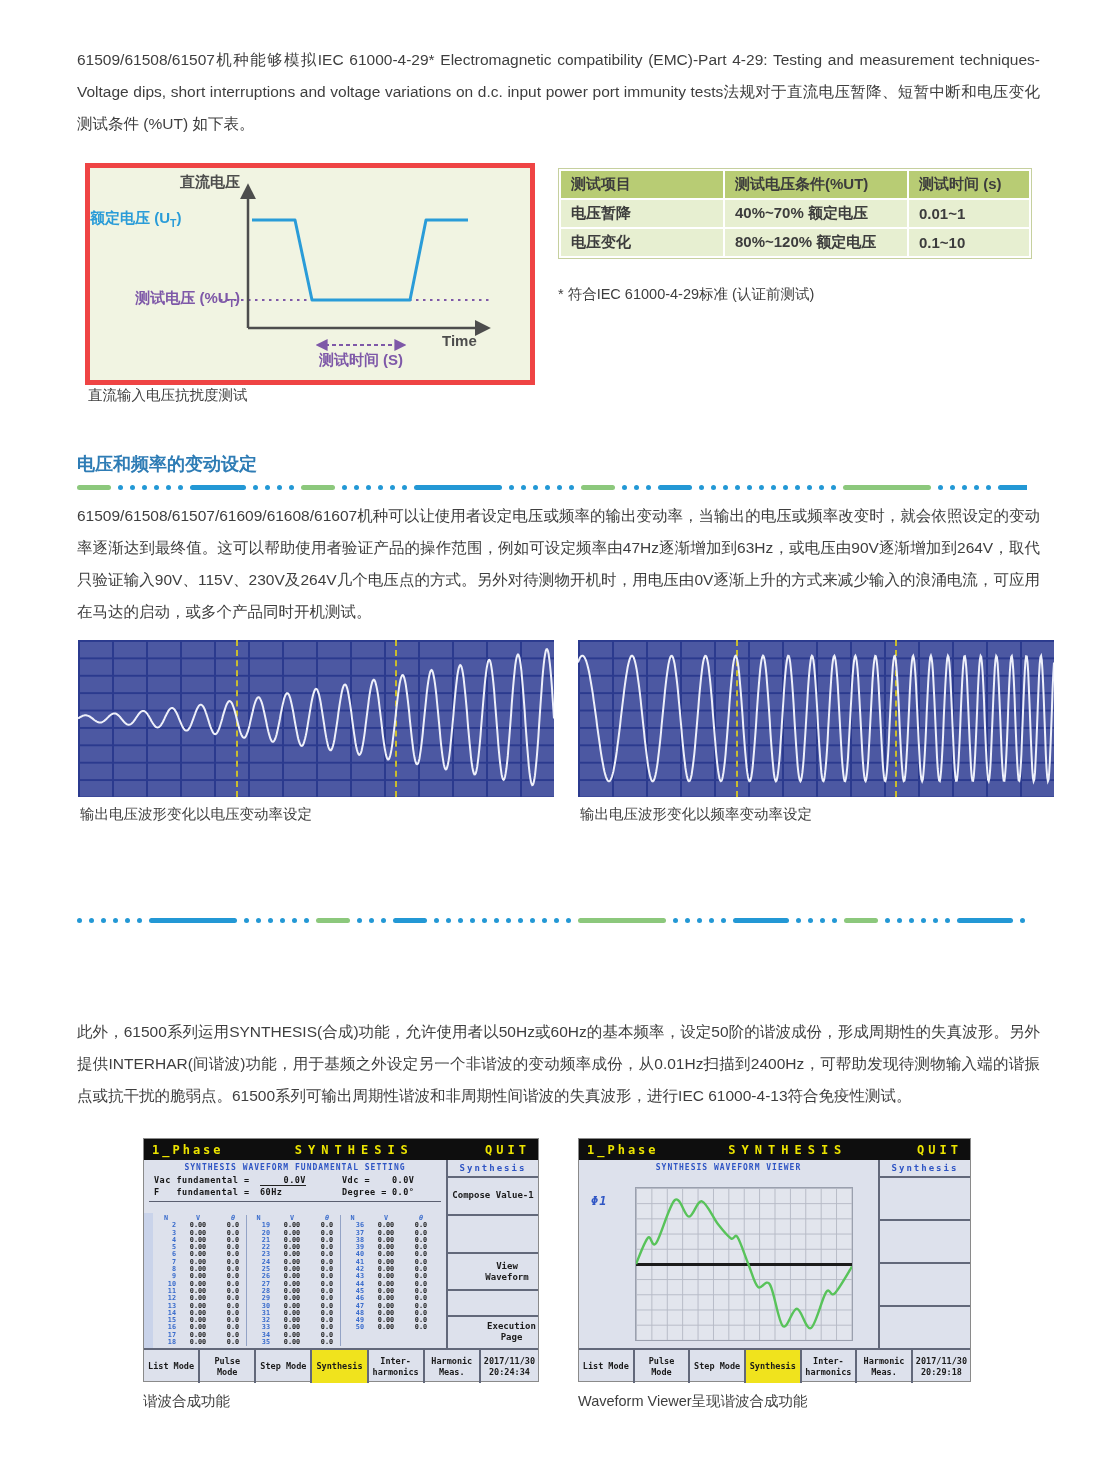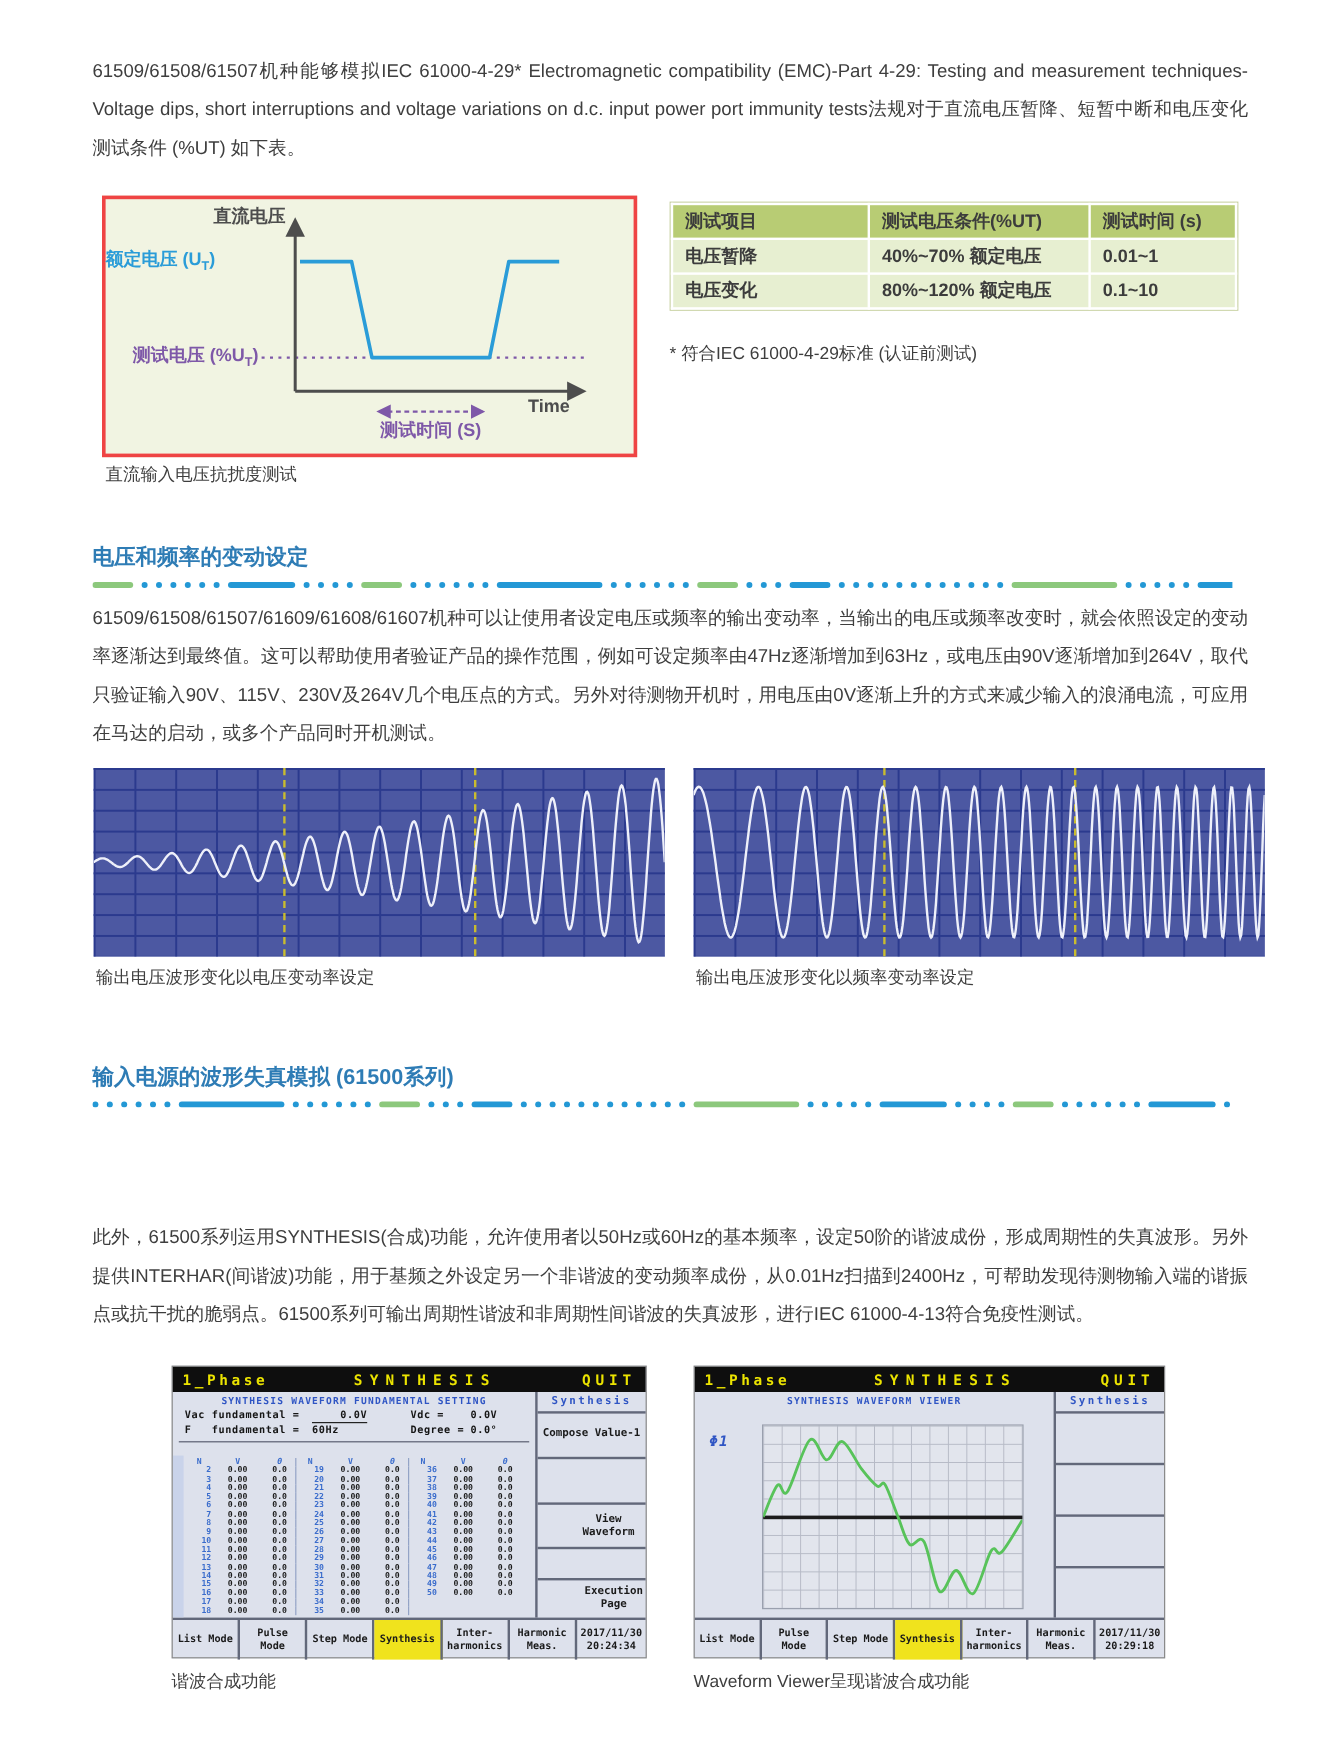--- a/index.html
+++ b/index.html
@@ -7,21 +7,21 @@
         font-family:"Liberation Sans",sans-serif;color:#3e3e3e;overflow:hidden;}
   .para{position:absolute;text-align:justify;font-size:15.5px;line-height:32px;color:#3e3e3e;}
   .sec-title{position:absolute;font-size:18px;font-weight:600;color:#2e7cb5;}
   .divider{position:absolute;height:6px;display:flex;align-items:center;gap:7px;overflow:hidden;}
   .divider .dash{height:5px;border-radius:3px;flex:0 0 auto;}
   .divider .dot{width:5px;height:5px;border-radius:50%;flex:0 0 auto;}
   .caption{position:absolute;font-size:14.5px;color:#3e3e3e;}
 
   
   .diagram{position:absolute;left:85px;top:163px;width:440px;height:212px;
-           background:#f1f4e2;border:3px solid #ef4444;}
+           background:#f1f4e2;border:5px solid #ef4444;}
   .diagram .lbl{position:absolute;font-size:15px;font-weight:bold;}
   .diagram .gray{color:#4d4d4d;}
   .diagram .blue{color:#2a9cd8;}
   .diagram .purple{color:#7e58a8;}
   .diagram sub{font-size:70%;}
 
   
   .spec-wrap{position:absolute;left:558px;top:168px;border:1px solid #c6d09e;}
   .spec-table{border-collapse:collapse;}
   .spec-table td,.spec-table th{border:2px solid #fff;font-size:15px;font-weight:600;
@@ -98,21 +98,21 @@
       </defs>
       <line x1="130" y1="132" x2="400" y2="132" stroke="#7e58a8" stroke-width="2" stroke-dasharray="2.5 4.5"></line>
       <path d="M162 52 H205 L222 132 H320 L336 52 H378" fill="none" stroke="#2a9cd8" stroke-width="3" stroke-linejoin="round"></path>
       <line x1="158" y1="160" x2="158" y2="20" stroke="#4d4d4d" stroke-width="2.5" marker-end="url(#arrG)"></line>
       <line x1="158" y1="160" x2="396" y2="160" stroke="#4d4d4d" stroke-width="2.5" marker-end="url(#arrG)"></line>
       <line x1="228" y1="177" x2="314" y2="177" stroke="#7e58a8" stroke-width="2" stroke-dasharray="4 3" marker-start="url(#arrP)" marker-end="url(#arrP)"></line>
     </svg>
     <div class="lbl gray" style="left:60px;top:5px;width:90px;text-align:right;">直流电压</div>
     <div class="lbl gray" style="left:352px;top:164px;">Time</div>
     <div class="lbl blue" style="left:0;top:41px;width:150px;text-align:left;"><span>额定电压 (U</span><sub>T</sub><span>)</span></div>
-    <div class="lbl purple" style="left:0;top:121px;width:150px;text-align:center;"><span>测试电压 (%U</span><sub>T</sub><span>)</span></div>
+    <div class="lbl purple" style="left:0;top:121px;width:150px;text-align:right;"><span>测试电压 (%U</span><sub>T</sub><span>)</span></div>
     <div class="lbl purple" style="left:196px;top:183px;width:150px;text-align:center;">测试时间 (S)</div>
   </div>
   <div class="caption" style="left:88px;top:386px;">直流输入电压抗扰度测试</div>
 
   <div class="spec-wrap">
     <table class="spec-table">
       <thead>
           <tr>
         <th style="width:142px;">测试项目</th>
         <th style="width:162px;">测试电压条件(%UT)</th>
@@ -200,21 +200,20 @@
   <div class="scope" style="left:578px;top:640px;">
     <div class="vline" style="left:158px;"></div>
     <div class="vline" style="left:317px;"></div>
     <svg id="scope-freq" width="476" height="157">
         <polyline points="0.0,22.5 0.7,20.6 1.4,19.0 2.0,17.7 2.7,16.7 3.4,16.1 4.1,15.7 4.8,15.8 5.4,16.1 6.1,16.8 6.8,17.9 7.5,19.3 8.2,21.0 8.8,23.1 9.5,25.5 10.2,28.3 10.9,31.3 11.6,34.7 12.2,38.3 12.9,42.2 13.6,46.3 14.3,50.6 15.0,55.1 15.6,59.8 16.3,64.7 17.0,69.6 17.7,74.6 18.4,79.7 19.0,84.8 19.7,89.8 20.4,94.8 21.1,99.7 21.8,104.5 22.4,109.1 23.1,113.6 23.8,117.8 24.5,121.7 25.2,125.4 25.8,128.8 26.5,131.8 27.2,134.4 27.9,136.6 28.6,138.5 29.2,139.8 29.9,140.8 30.6,141.2 31.3,141.2 32.0,140.8 32.6,139.8 33.3,138.4 34.0,136.5 34.7,134.1 35.4,131.3 36.0,128.0 36.7,124.4 37.4,120.4 38.1,116.0 38.8,111.2 39.4,106.2 40.1,101.0 40.8,95.5 41.5,89.9 42.2,84.2 42.8,78.4 43.5,72.5 44.2,66.7 44.9,61.0 45.6,55.4 46.2,50.0 46.9,44.9 47.6,40.0 48.3,35.4 49.0,31.3 49.6,27.5 50.3,24.2 51.0,21.4 51.7,19.2 52.4,17.4 53.0,16.3 53.7,15.8 54.4,15.8 55.1,16.5 55.8,17.7 56.4,19.6 57.1,22.1 57.8,25.1 58.5,28.7 59.2,32.8 59.8,37.3 60.5,42.3 61.2,47.7 61.9,53.5 62.6,59.5 63.2,65.7 63.9,72.1 64.6,78.6 65.3,85.1 66.0,91.5 66.6,97.9 67.3,104.0 68.0,109.9 68.7,115.4 69.4,120.6 70.0,125.3 70.7,129.4 71.4,133.1 72.1,136.1 72.8,138.4 73.4,140.1 74.1,141.1 74.8,141.3 75.5,140.8 76.2,139.5 76.8,137.6 77.5,134.9 78.2,131.5 78.9,127.4 79.6,122.8 80.2,117.6 80.9,111.9 81.6,105.8 82.3,99.3 83.0,92.5 83.6,85.5 84.3,78.4 85.0,71.3 85.7,64.3 86.4,57.4 87.0,50.8 87.7,44.6 88.4,38.7 89.1,33.4 89.8,28.7 90.4,24.6 91.1,21.2 91.8,18.6 92.5,16.8 93.2,15.9 93.8,15.8 94.5,16.6 95.2,18.2 95.9,20.7 96.6,24.0 97.2,28.1 97.9,33.0 98.6,38.5 99.3,44.6 100.0,51.2 100.6,58.2 101.3,65.5 102.0,73.1 102.7,80.8 103.4,88.4 104.0,95.9 104.7,103.2 105.4,110.1 106.1,116.5 106.8,122.4 107.4,127.7 108.1,132.1 108.8,135.8 109.5,138.6 110.2,140.4 110.8,141.2 111.5,141.1 112.2,139.9 112.9,137.8 113.6,134.7 114.2,130.7 114.9,125.8 115.6,120.1 116.3,113.8 117.0,106.8 117.6,99.3 118.3,91.5 119.0,83.4 119.7,75.2 120.4,67.1 121.0,59.1 121.7,51.5 122.4,44.3 123.1,37.6 123.8,31.7 124.4,26.6 125.1,22.3 125.8,19.1 126.5,16.9 127.2,15.8 127.8,15.9 128.5,17.0 129.2,19.3 129.9,22.7 130.6,27.1 131.2,32.5 131.9,38.7 132.6,45.7 133.3,53.3 134.0,61.4 134.6,69.9 135.3,78.5 136.0,87.2 136.7,95.7 137.4,103.9 138.0,111.6 138.7,118.7 139.4,125.0 140.1,130.5 140.8,134.9 141.4,138.2 142.1,140.4 142.8,141.3 143.5,140.9 144.2,139.3 144.8,136.4 145.5,132.4 146.2,127.2 146.9,121.1 147.6,114.0 148.2,106.2 148.9,97.8 149.6,88.9 150.3,79.9 151.0,70.7 151.6,61.7 152.3,53.1 153.0,45.0 153.7,37.6 154.4,31.0 155.0,25.5 155.7,21.1 156.4,18.0 157.1,16.2 157.8,15.7 158.4,16.7 159.1,19.0 159.8,22.7 160.5,27.7 161.2,33.8 161.8,40.9 162.5,48.9 163.2,57.6 163.9,66.8 164.6,76.3 165.2,85.9 165.9,95.3 166.6,104.4 167.3,112.8 168.0,120.5 168.6,127.2 169.3,132.7 170.0,136.9 170.7,139.8 171.4,141.2 172.0,141.0 172.7,139.4 173.4,136.2 174.1,131.6 174.8,125.7 175.4,118.6 176.1,110.5 176.8,101.6 177.5,92.1 178.2,82.2 178.8,72.2 179.5,62.4 180.2,52.9 180.9,44.1 181.6,36.1 182.2,29.3 182.9,23.6 183.6,19.4 184.3,16.8 185.0,15.7 185.6,16.3 186.3,18.6 187.0,22.4 187.7,27.8 188.4,34.5 189.0,42.4 189.7,51.3 190.4,61.0 191.1,71.2 191.8,81.6 192.4,91.9 193.1,101.9 193.8,111.2 194.5,119.7 195.2,127.0 195.8,133.0 196.5,137.4 197.2,140.2 197.9,141.3 198.6,140.6 199.2,138.1 199.9,133.9 200.6,128.0 201.3,120.8 202.0,112.3 202.6,102.8 203.3,92.6 204.0,81.9 204.7,71.1 205.4,60.5 206.0,50.5 206.7,41.2 207.4,33.0 208.1,26.2 208.8,21.0 209.4,17.5 210.1,15.8 210.8,16.1 211.5,18.2 212.2,22.3 212.8,28.0 213.5,35.4 214.2,44.0 214.9,53.8 215.6,64.4 216.2,75.4 216.9,86.6 217.6,97.5 218.3,107.8 219.0,117.3 219.6,125.5 220.3,132.1 221.0,137.1 221.7,140.2 222.4,141.3 223.0,140.3 223.7,137.3 224.4,132.4 225.1,125.7 225.8,117.4 226.4,107.8 227.1,97.2 227.8,86.0 228.5,74.5 229.2,63.1 229.8,52.2 230.5,42.1 231.2,33.3 231.9,26.1 232.6,20.6 233.2,17.1 233.9,15.7 234.6,16.5 235.3,19.5 236.0,24.5 236.6,31.4 237.3,40.0 238.0,50.0 238.7,61.0 239.4,72.7 240.0,84.5 240.7,96.2 241.4,107.3 242.1,117.3 242.8,126.0 243.4,132.9 244.1,137.9 244.8,140.7 245.5,141.2 246.2,139.4 246.8,135.4 247.5,129.2 248.2,121.2 248.9,111.5 249.6,100.6 250.2,88.8 250.9,76.7 251.6,64.5 252.3,52.9 253.0,42.3 253.6,33.0 254.3,25.4 255.0,19.9 255.7,16.6 256.4,15.7 257.0,17.3 257.7,21.2 258.4,27.5 259.1,35.7 259.8,45.6 260.4,56.8 261.1,69.0 261.8,81.5 262.5,93.9 263.2,105.7 263.8,116.5 264.5,125.7 265.2,133.1 265.9,138.2 266.6,140.9 267.2,141.1 267.9,138.6 268.6,133.8 269.3,126.6 270.0,117.4 270.6,106.6 271.3,94.6 272.0,81.9 272.7,69.0 273.4,56.6 274.0,45.0 274.7,34.8 275.4,26.5 276.1,20.4 276.8,16.7 277.4,15.7 278.1,17.4 278.8,21.8 279.5,28.6 280.2,37.6 280.8,48.4 281.5,60.5 282.2,73.4 282.9,86.6 283.6,99.5 284.2,111.4 284.9,121.9 285.6,130.5 286.3,136.7 287.0,140.4 287.6,141.2 288.3,139.3 289.0,134.6 289.7,127.3 290.4,117.8 291.0,106.5 291.7,93.9 292.4,80.5 293.1,67.1 293.8,54.1 294.4,42.3 295.1,32.1 295.8,24.1 296.5,18.6 297.2,15.9 297.8,16.2 298.5,19.4 299.2,25.5 299.9,34.0 300.6,44.7 301.2,57.1 301.9,70.4 302.6,84.2 303.3,97.7 304.0,110.4 304.6,121.5 305.3,130.5 306.0,136.9 306.7,140.6 307.4,141.1 308.0,138.6 308.7,133.1 309.4,124.9 310.1,114.4 310.8,102.1 311.4,88.5 312.1,74.4 312.8,60.6 313.5,47.6 314.2,36.1 314.8,26.8 315.5,20.1 316.2,16.4 316.9,15.9 317.6,18.6 318.2,24.3 318.9,32.9 319.6,43.9 320.3,56.7 321.0,70.6 321.6,85.0 322.3,99.0 323.0,112.0 323.7,123.3 324.4,132.1 325.0,138.2 325.7,141.1 326.4,140.6 327.1,136.8 327.8,129.9 328.4,120.2 329.1,108.3 329.8,94.7 330.5,80.2 331.2,65.6 331.8,51.6 332.5,39.2 333.2,28.9 333.9,21.3 334.6,16.8 335.2,15.8 335.9,18.2 336.6,24.0 337.3,32.9 338.0,44.3 338.6,57.7 339.3,72.2 340.0,87.2 340.7,101.6 341.4,114.8 342.0,125.9 342.7,134.3 343.4,139.6 344.1,141.3 344.8,139.4 345.4,134.0 346.1,125.4 346.8,114.0 347.5,100.6 348.2,85.8 348.8,70.6 349.5,55.9 350.2,42.4 350.9,31.1 351.6,22.5 352.2,17.3 352.9,15.7 353.6,17.9 354.3,23.6 355.0,32.7 355.6,44.6 356.3,58.5 357.0,73.6 357.7,89.1 358.4,103.9 359.0,117.2 359.7,128.2 360.4,136.1 361.1,140.5 361.8,141.1 362.4,137.8 363.1,130.8 363.8,120.6 364.5,107.7 365.2,93.0 365.8,77.4 366.5,61.8 367.2,47.3 367.9,34.7 368.6,24.8 369.2,18.4 369.9,15.8 370.6,17.1 371.3,22.4 372.0,31.3 372.6,43.3 373.3,57.5 374.0,73.1 374.7,89.1 375.4,104.4 376.0,118.0 376.7,129.1 377.4,136.9 378.1,140.8 378.8,140.7 379.4,136.5 380.1,128.4 380.8,117.0 381.5,103.0 382.2,87.4 382.8,71.1 383.5,55.4 384.2,41.1 384.9,29.4 385.6,21.0 386.2,16.4 386.9,16.1 387.6,20.0 388.3,27.9 389.0,39.3 389.6,53.3 390.3,69.2 391.0,85.7 391.7,101.7 392.4,116.1 393.0,127.9 393.7,136.3 394.4,140.7 395.1,140.8 395.8,136.4 396.4,128.0 397.1,116.1 397.8,101.5 398.5,85.3 399.2,68.6 399.8,52.5 400.5,38.3 401.2,27.0 401.9,19.3 402.6,15.9 403.2,16.9 403.9,22.5 404.6,32.1 405.3,45.0 406.0,60.5 406.6,77.2 407.3,94.1 408.0,109.9 408.7,123.3 409.4,133.5 410.0,139.6 410.7,141.2 411.4,138.2 412.1,130.7 412.8,119.3 413.4,104.9 414.1,88.4 414.8,71.2 415.5,54.5 416.2,39.6 416.8,27.7 417.5,19.5 418.2,15.9 418.9,17.0 419.6,22.8 420.2,32.9 420.9,46.5 421.6,62.6 422.3,79.9 423.0,97.1 423.6,112.9 424.3,126.1 425.0,135.6 425.7,140.6 426.4,140.8 427.0,136.1 427.7,126.8 428.4,113.8 429.1,97.9 429.8,80.5 430.4,62.9 431.1,46.6 431.8,32.7 432.5,22.5 433.2,16.8 433.8,16.0 434.5,20.2 435.2,29.2 435.9,42.1 436.6,58.0 437.2,75.6 437.9,93.5 438.6,110.1 439.3,124.2 440.0,134.5 440.6,140.3 441.3,140.9 442.0,136.5 442.7,127.2 443.4,113.9 444.0,97.6 444.7,79.7 445.4,61.7 446.1,45.1 446.8,31.2 447.4,21.4 448.1,16.3 448.8,16.5 449.5,21.9 450.2,32.1 450.8,46.3 451.5,63.2 452.2,81.5 452.9,99.5 453.6,115.8 454.2,128.8 454.9,137.6 455.6,141.2 456.3,139.4 457.0,132.4 457.6,120.6 458.3,105.2 459.0,87.4 459.7,68.8 460.4,51.1 461.0,35.7 461.7,24.1 462.4,17.3 463.1,15.9 463.8,20.0 464.4,29.4 465.1,43.1 465.8,60.0 466.5,78.6 467.2,97.2 467.8,114.1 468.5,127.9 469.2,137.2 469.9,141.2 470.6,139.5 471.2,132.3 471.9,120.1 472.6,104.2 473.3,85.9 474.0,66.9 474.6,48.9 475.3,33.7 476.0,22.5" fill="none" stroke="#eef0fa" stroke-width="2"></polyline>
       </svg>
   </div>
   <div class="caption" style="left:80px;top:805px;">输出电压波形变化以电压变动率设定</div>
   <div class="caption" style="left:580px;top:805px;">输出电压波形变化以频率变动率设定</div>
 
-  <div class="sec-title" style="left:77px;top:885px;">输入电源的波形失真模拟 (61500系列)</div>
   <div class="divider" style="left:77px;top:917px;width:950px;">
       <span class="dot" style="background: rgb(35, 152, 213);"></span>
       <span class="dot" style="background: rgb(35, 152, 213);"></span>
       <span class="dot" style="background: rgb(35, 152, 213);"></span>
       <span class="dot" style="background: rgb(35, 152, 213);"></span>
       <span class="dot" style="background: rgb(35, 152, 213);"></span>
       <span class="dot" style="background: rgb(35, 152, 213);"></span>
       <span class="dash" style="width: 88px; background: rgb(35, 152, 213);"></span>
       <span class="dot" style="background: rgb(35, 152, 213);"></span>
       <span class="dot" style="background: rgb(35, 152, 213);"></span>

